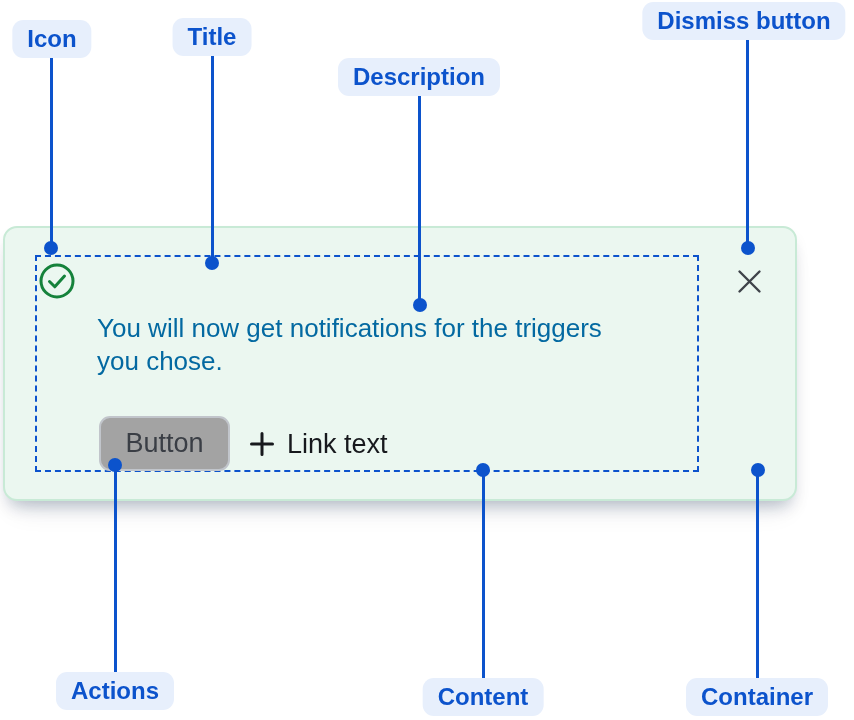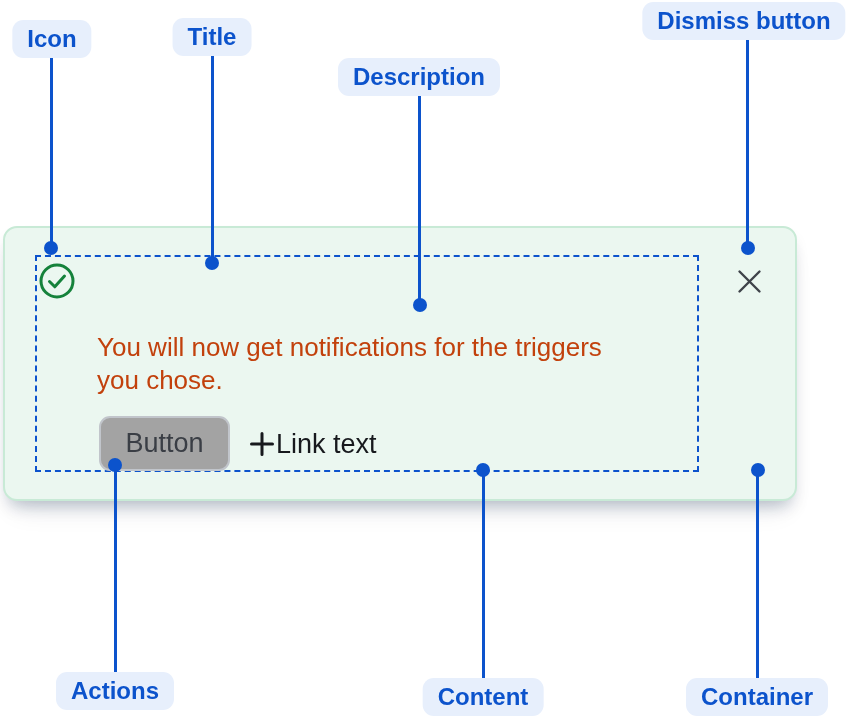--- a/index.html
+++ b/index.html
@@ -9,27 +9,27 @@
   
   .flag-card{position:absolute;left:3px;top:226px;width:790px;height:271px;
              background:#EBF7F0;border:2px solid #C8EAD6;border-radius:14px;
              box-shadow:0 10px 16px -6px rgba(9,30,66,.25),0 18px 28px -12px rgba(9,30,66,.12);}
   .content-region{position:absolute;left:30px;top:27px;width:660px;height:213px;
                   border:2px dashed #0C53CC;}
   .flag-icon{position:absolute;left:33px;top:34px;width:38px;height:38px;}
   .flag-title{position:absolute;left:92px;top:36px;font-size:29px;line-height:34px;
               font-weight:700;color:#15823B;white-space:nowrap;}
   .flag-desc{position:absolute;left:92px;top:84px;width:545px;font-size:26px;
-             line-height:33px;font-weight:400;color:#c2410c;margin-top:19px;}
+             line-height:33px;font-weight:400;color:#0369a1;}
   .flag-button{position:absolute;left:94px;top:188px;width:131px;height:55px;
                background:#a3a3a3;border:2px solid #C1C5CB;border-radius:11px;
                font-family:inherit;font-size:27px;color:#3A3E45;cursor:pointer;
                display:flex;align-items:center;justify-content:center;box-sizing:border-box;}
   .flag-link{position:absolute;left:243px;top:196px;height:40px;display:flex;
-             align-items:center;cursor:pointer;}
+             align-items:center;gap:11px;cursor:pointer;}
   .flag-link-label{font-size:27px;color:#17191D;white-space:nowrap;}
   .flag-dismiss{position:absolute;left:722px;top:33px;width:44px;height:40px;
                 background:transparent;border:none;cursor:pointer;display:flex;
                 align-items:center;justify-content:center;padding:0;}
 
   
   .pointer-line{position:absolute;width:3px;background:#0C53CC;}
   .pointer-dot{position:absolute;width:14px;height:14px;border-radius:50%;background:#0C53CC;}
   .pill{position:absolute;transform:translateX(-50%);height:38px;line-height:38px;
         padding:0 15px;border-radius:11px;background:#E7EFFC;color:#0C53CC;

